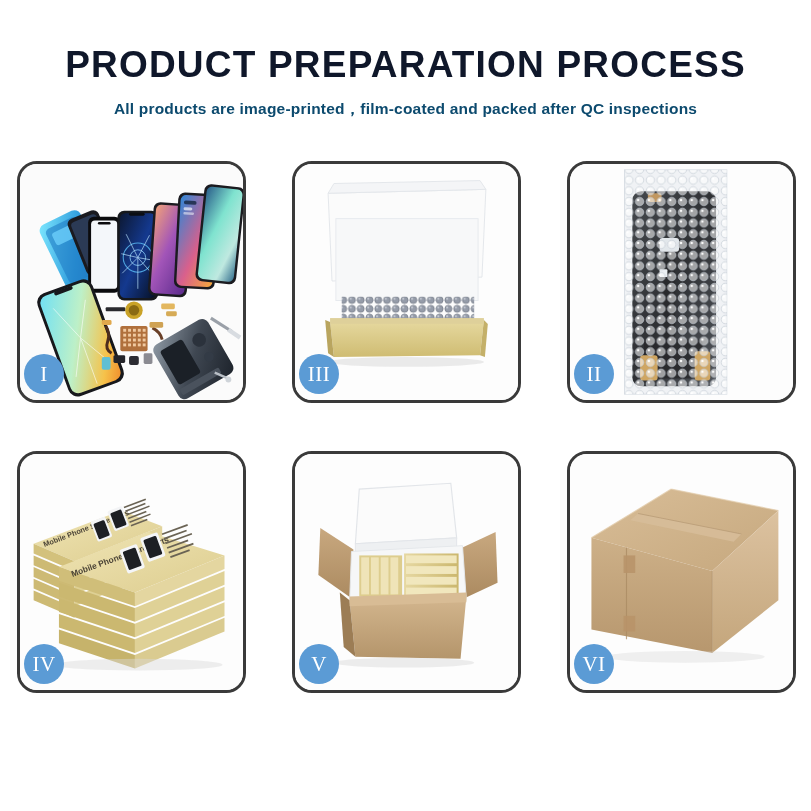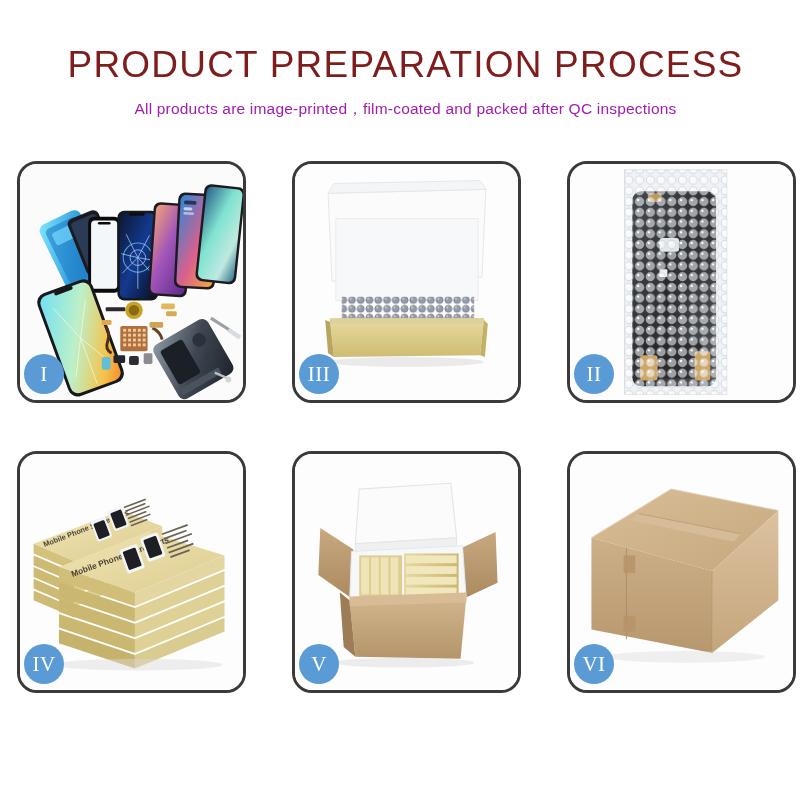--- a/index.html
+++ b/index.html
@@ -9,30 +9,30 @@
     font-family:"Liberation Sans", sans-serif;
     overflow:hidden;
   }
   .page{position:relative;width:811px;height:811px;box-sizing:border-box;}
 
   
   .header{padding-top:46px;text-align:center;}
   .title{
     font-size:37px;
     letter-spacing:1.2px;
-    color:#7f1d1d;
-    font-weight:400;
+    color:#0f172a;
+    font-weight:700;
     line-height:1.05;
     white-space:nowrap;
   }
   .subtitle{
     margin-top:14px;
     font-size:15.5px;
-    color:#a21caf;
-    font-weight:400;
+    color:#0c4a6e;
+    font-weight:700;
     letter-spacing:.2px;
     white-space:nowrap;
   }
 
   
   .grid{
     position:absolute;
     left:17px;top:161px;
     width:779px;
     display:grid;

